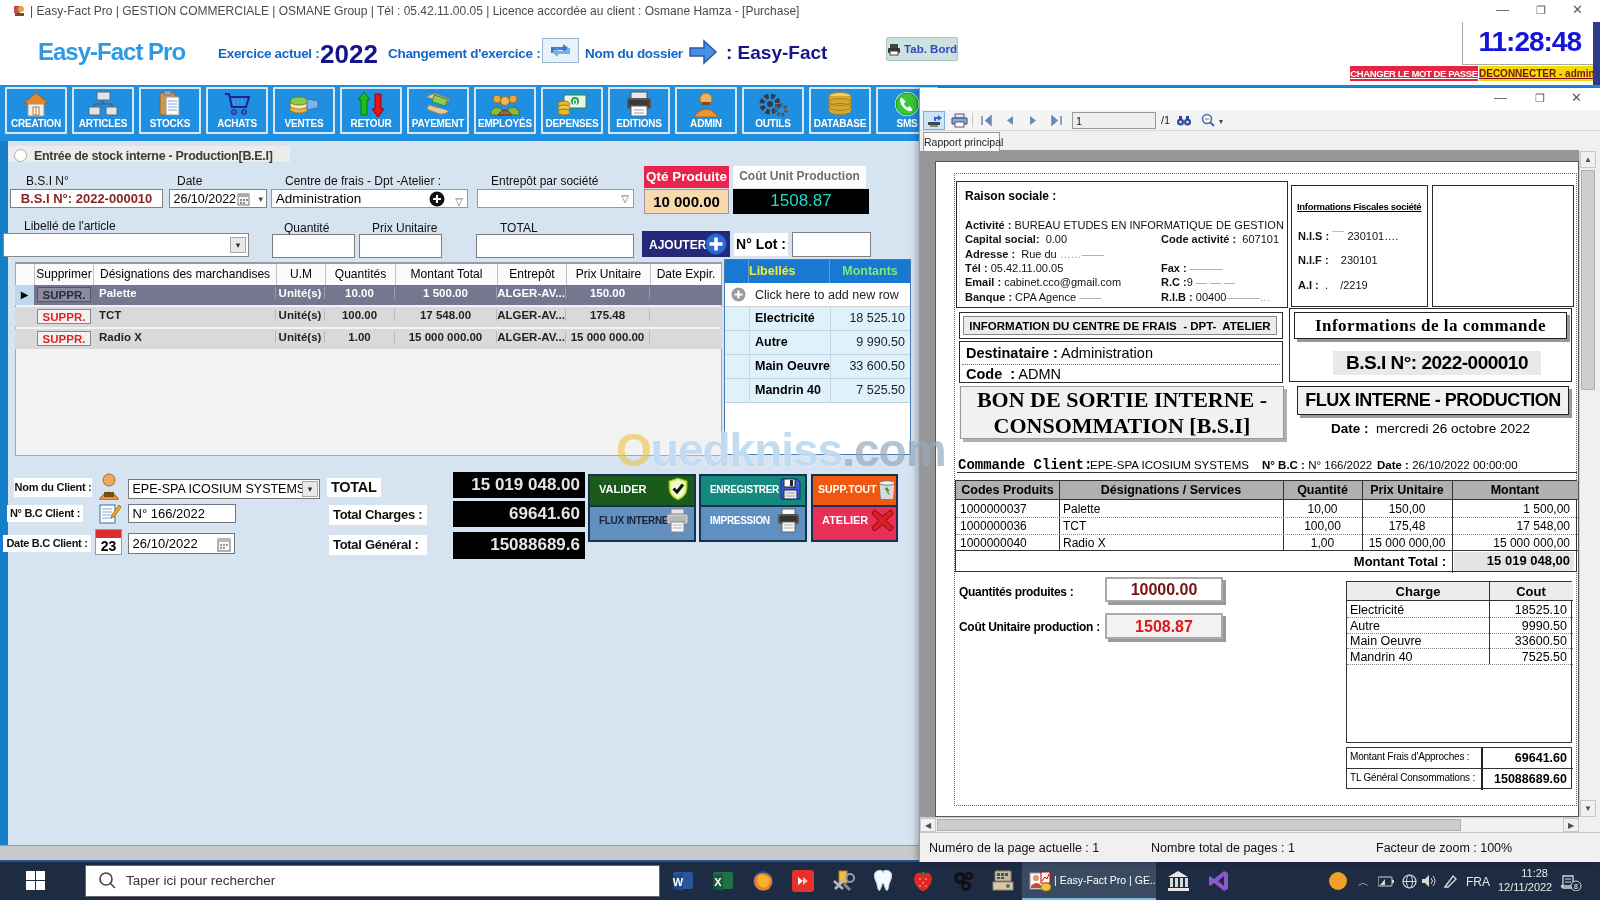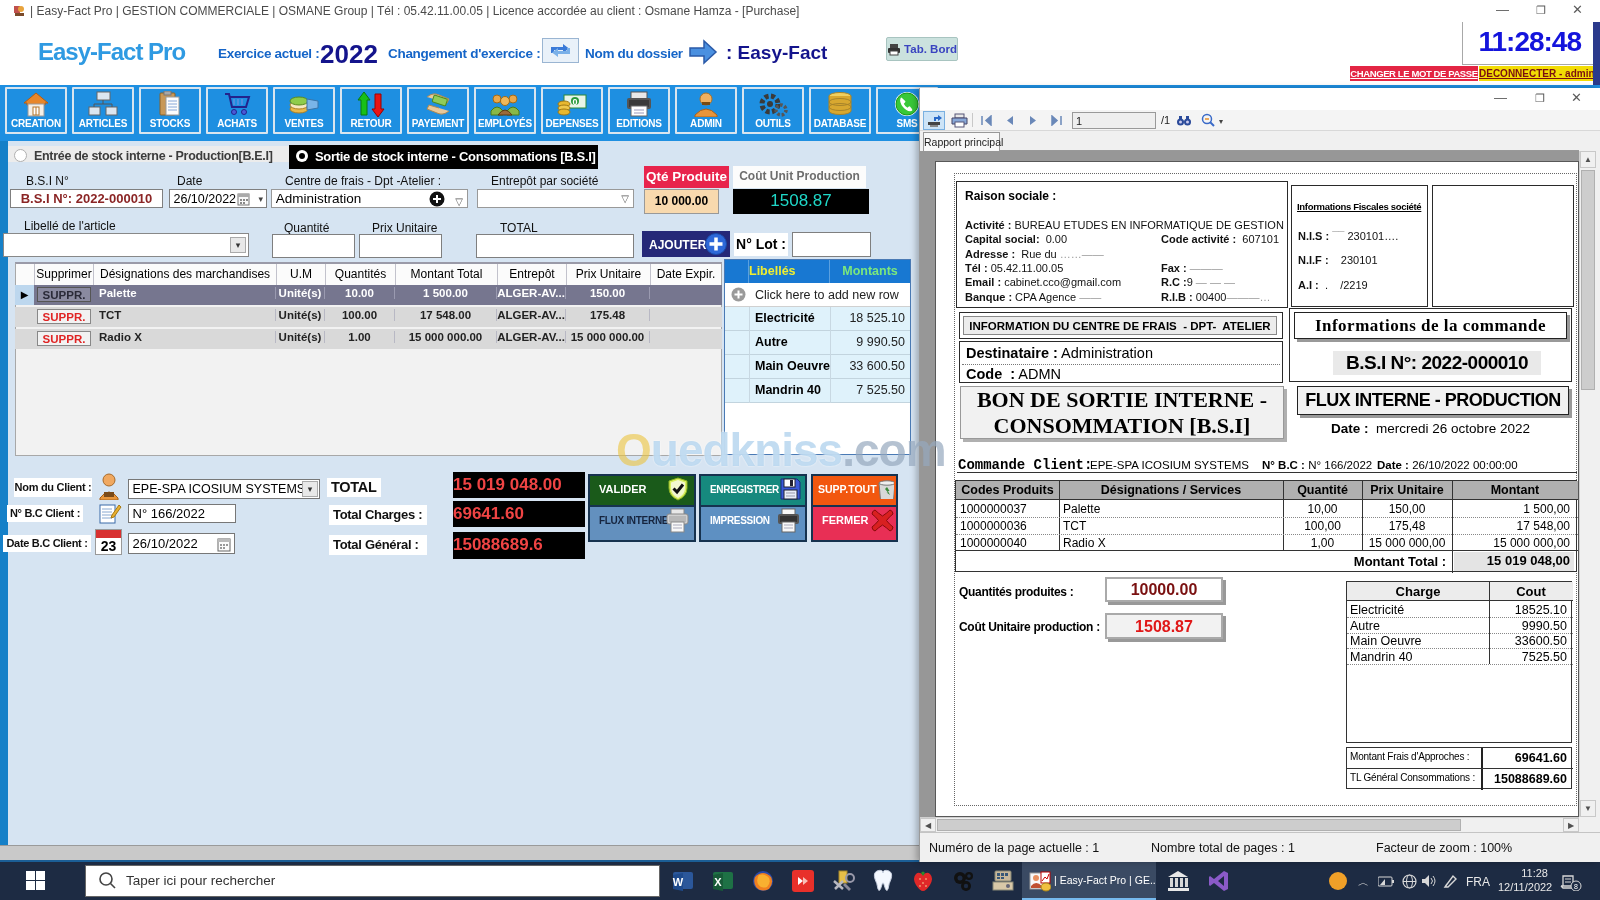--- a/index.html
+++ b/index.html
@@ -37,21 +37,21 @@
 .gc{border-right:1px solid #b8b8c4;font-size:11.5px;overflow:hidden;white-space:nowrap}
 .suppr{position:absolute;top:2px;height:15px;line-height:14px;text-align:center;font-size:11.5px;font-weight:bold;border:1px solid #888}
 
 #panel{left:716px;top:118px;width:187px;height:196px;background:#fff;border:1px solid #4a7ab5}
 .prow{left:0;width:185px;border-bottom:1px solid #c2d4de;background:#dff2fb}
 .prow .pl{position:absolute;left:30px;top:4px;font-size:12.5px;font-weight:bold;color:#000}
 .prow .pv{position:absolute;right:5px;top:4px;font-size:12.5px;color:#222}
 
 .bbtn{height:37px;border:2px solid #16324f;color:#fff;font-weight:bold;font-size:11px;white-space:nowrap;overflow:hidden}
 .bbtn .t{position:absolute;left:9px;top:6px}
-.blk{background:#000;color:#ef4444;font-weight:bold;}
+.blk{background:#000;color:#e5e5e5;font-weight:bold;text-align:right}
 
 #astat{left:0;top:845px;width:1600px;height:17px;background:#c9c9c9;border-top:1px solid #9a9a9a;border-bottom:2px solid #1b5e96}
 #task{left:0;top:862px;width:1600px;height:38px;background:#1d2b43}
 #search{left:85px;top:3px;width:575px;height:32px;background:#fff;border:1px solid #666;font-size:13.5px;color:#333}
 .ticon{top:7px;width:24px;height:24px}
 #apptab{left:1022px;top:0;width:134px;height:38px;background:#3a4a63;border-bottom:2px solid #76b9ed;color:#fff;font-size:11.5px;white-space:nowrap;overflow:hidden}
 
 #rwin{left:919px;top:88px;width:681px;height:774px;background:#f0f0f0;border-left:1px solid #9a9a9a;box-shadow:-3px 0 6px rgba(0,0,0,.25)}
 #rtit{left:0;top:0;width:681px;height:22px;background:#fff}
 #rtool{left:0;top:22px;width:681px;height:21px;background:#f4f4f4;border-bottom:1px solid #d8d8d8}
@@ -246,25 +246,20 @@
         </svg>
         <span class="lbl">SMS</span>
       </div>
 </div>
 
 <div class="a" id="form">
 
  <div class="a" style="left:0px;top:5px;width:282px;height:16px;background:#ececec">
    <span class="a" style="left:6px;top:3px;width:13px;height:13px;border-radius:50%;background:#fff;border:1px solid #b0b0b0"></span>
    <span class="a" style="left:26px;top:3px;font-size:12.5px;font-weight:bold;color:#3c3c3c;white-space:nowrap;letter-spacing:-.3px">Entrée de stock interne - Production[B.E.I]</span>
- </div>
- <div class="a" style="left:281px;top:4px;width:309px;height:24px;background:#000">
-   <span class="a" style="left:7px;top:5px;width:12px;height:12px;border-radius:50%;background:#fff"></span>
-   <span class="a" style="left:10px;top:8px;width:6px;height:6px;border-radius:50%;background:#000"></span>
-   <span class="a" style="left:26px;top:4px;font-size:13px;font-weight:bold;color:#fff;white-space:nowrap;letter-spacing:-.3px">Sortie de stock interne - Consommations [B.S.I]</span>
  </div>
 
  <span class="a flbl" style="left:18px;top:33px">B.S.I N°</span>
  <span class="a flbl" style="left:169px;top:33px">Date</span>
  <span class="a flbl" style="left:277px;top:33px">Centre de frais - Dpt -Atelier :</span>
  <span class="a flbl" style="left:483px;top:33px">Entrepôt par société</span>
 
  <div class="a inp" style="left:2px;top:48px;width:153px;height:19px;text-align:center;font-size:13px;font-weight:bold;color:#8b2525;line-height:18px">B.S.I N°: 2022-000010</div>
  <div class="a inp" style="left:161px;top:48px;width:98px;height:19px;font-size:12.5px;line-height:18px">&nbsp;26/10/2022<svg class="a" style="right:16px;top:2px" width="13" height="14">
           <rect x="1" y="2" width="11" height="11" fill="#f8f8f8" stroke="#777"></rect>
@@ -280,21 +275,21 @@
  <div class="a inp" style="left:263px;top:48px;width:197px;height:19px;font-size:13.5px;line-height:18px;border-color:#999">&nbsp;Administration<svg class="a" style="right:22px;top:1px" width="16" height="16">
           <circle cx="8" cy="8" r="7.5" fill="#111"></circle>
           <path d="M8 4 L8 12 M4 8 L12 8" stroke="#fff" stroke-width="2"></path>
         </svg><span class="a" style="right:4px;top:3px;font-size:10px;color:#555">▽</span></div>
  <div class="a inp" style="left:469px;top:48px;width:157px;height:19px;border-color:#999">
         <span class="a" style="right:4px;top:3px;font-size:10px;color:#555">▽</span>
       </div>
 
  <div class="a" style="left:636px;top:25px;width:85px;height:22px;background:#e8244c;color:#fff;font-weight:bold;font-size:13.5px;text-align:center;line-height:21px">Qté Produite</div>
  <div class="a" style="left:725px;top:25px;width:133px;height:22px;background:#fcfcfc;color:#6e6e6e;font-weight:bold;font-size:12px;text-align:center;line-height:21px;white-space:nowrap">Coût Unit Production</div>
- <div class="a" style="left:636px;top:48px;width:75px;height:25px;background:#f8d9ae;border:1px solid #999;color:#000;font-weight:bold;font-size:12px;text-align:center;line-height:23px">10 000.00</div>
+ <div class="a" style="left:636px;top:48px;width:85px;height:25px;background:#f8d9ae;border:1px solid #999;color:#000;font-weight:bold;font-size:15px;text-align:center;line-height:23px">10 000.00</div>
  <div class="a" style="left:725px;top:48px;width:136px;height:25px;background:#000;color:#1fd8c8;font-size:17px;text-align:center;line-height:24px">1508.87</div>
 
  <span class="a flbl" style="left:16px;top:78px">Libellé de l'article</span>
  <div class="a inp" style="left:-5px;top:92px;width:246px;height:24px;border-color:#888">
         <span class="a" style="right:2px;top:3px;width:16px;height:16px;background:#e8e8e8;border:1px solid #aaa;font-size:9px;color:#333;text-align:center;line-height:15px">▾</span>
       </div>
  <span class="a flbl" style="left:276px;top:80px">Quantité</span>
  <span class="a flbl" style="left:364px;top:80px">Prix Unitaire</span>
  <span class="a flbl" style="left:492px;top:80px">TOTAL</span>
  <div class="a inp" style="left:264px;top:93px;width:83px;height:24px"></div>
@@ -470,21 +465,21 @@
         <svg class="a" style="right:4px;top:1px" width="25" height="25">
           <rect x="6" y="1" width="13" height="6" fill="#f8f8f8" stroke="#666"></rect>
           <rect x="2" y="6" width="21" height="10" rx="2" fill="#555"></rect>
           <rect x="4" y="8" width="17" height="6" fill="#333"></rect>
           <rect x="6" y="14" width="13" height="10" fill="#f8f8f8" stroke="#666"></rect>
           <line x1="8" y1="17" x2="17" y2="17" stroke="#aab"></line>
           <line x1="8" y1="20" x2="17" y2="20" stroke="#aab"></line>
         </svg>
       </div>
  <div class="a bbtn" style="left:803px;top:364px;width:87px;background:#e82f55">
-        <span class="t" style="top:7px">FERMER</span>
+        <span class="t" style="top:7px">ATELIER</span>
         <svg class="a" style="right:2px;top:2px" width="23" height="23">
           <path d="M4 1 Q7 4 11.5 7 Q16 4 19 1 Q22 2 22 5 Q18 8 15.5 11.5 Q18 15 22 18 Q22 21 19 22 Q16 19 11.5 16 Q7 19 4 22 Q1 21 1 18 Q5 15 7.5 11.5 Q5 8 1 5 Q1 2 4 1 Z" fill="#d82020" stroke="#8a0a0a"></path>
         </svg>
       </div>
 </div>
 
 <div class="a" id="astat"></div>
 <div class="a" id="task">
  <svg class="a ticon" style="left:26px;top:9px" width="19" height="19">
         <g fill="#fff">

